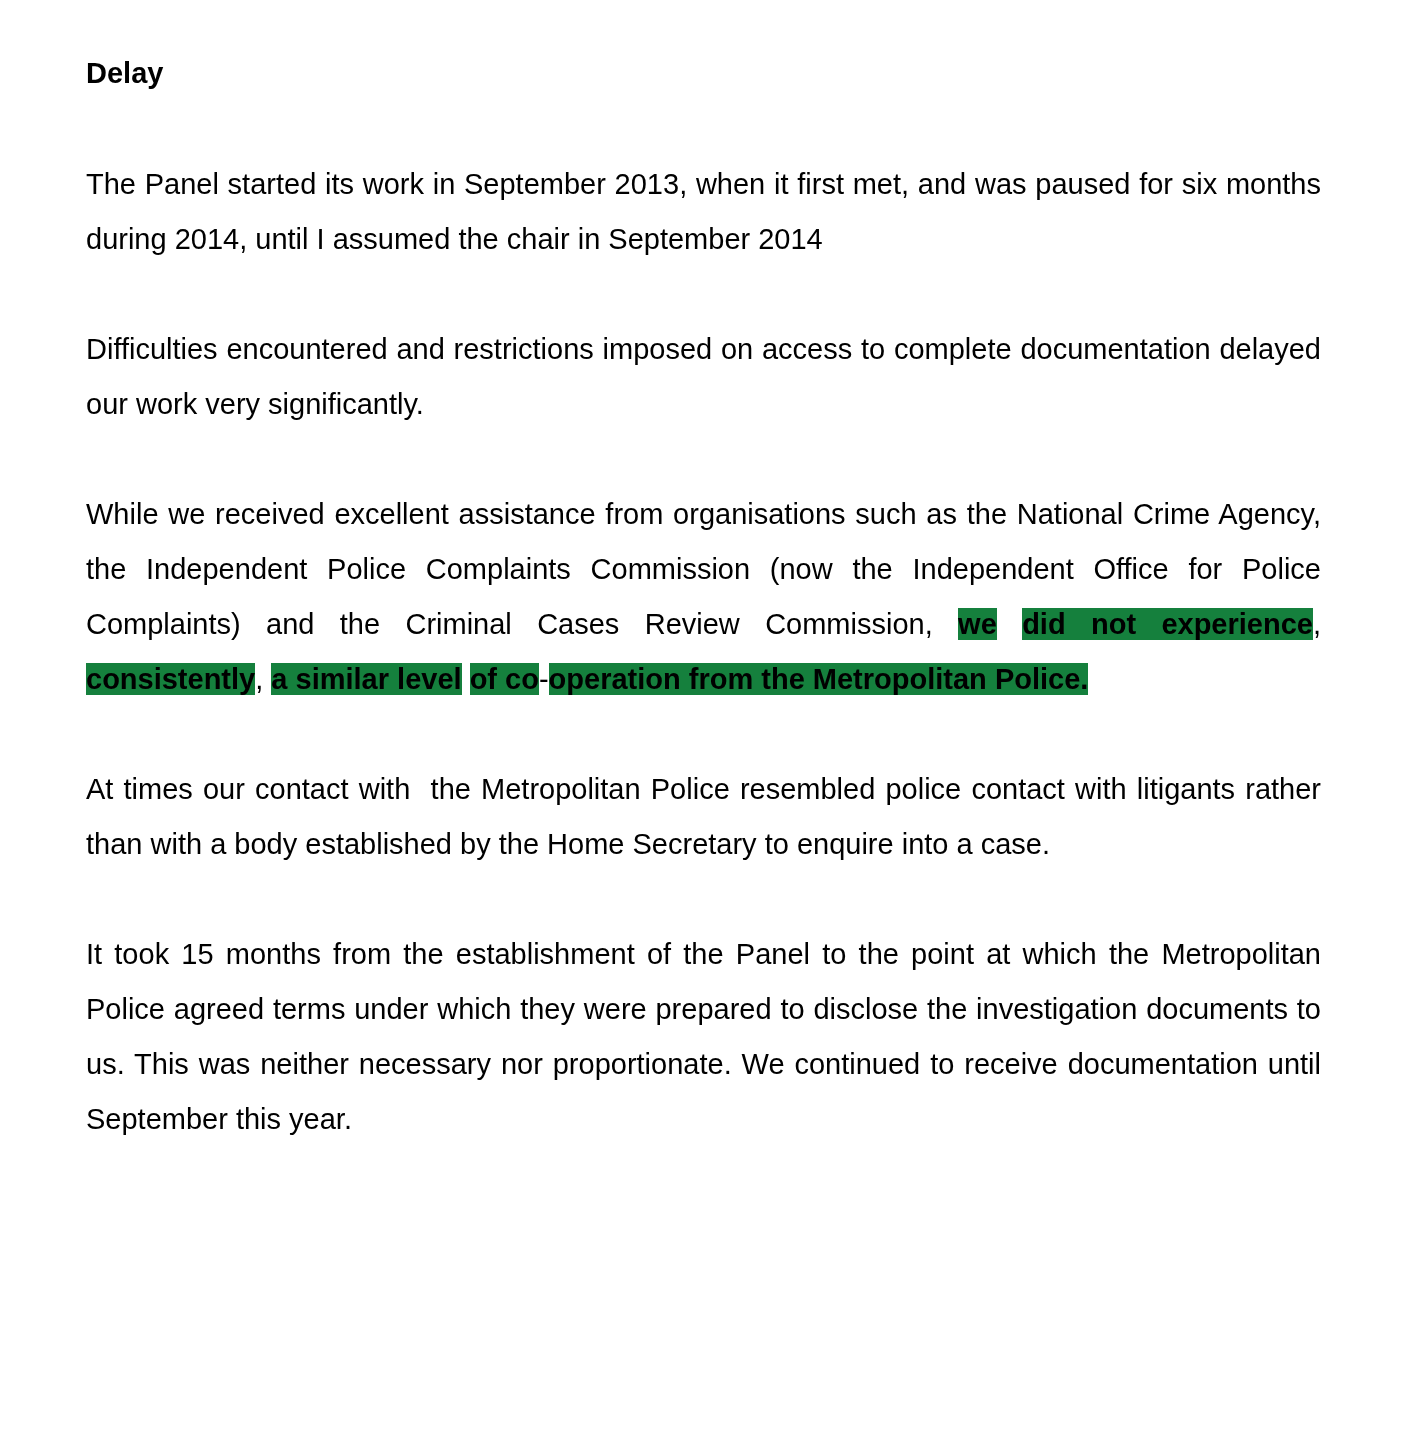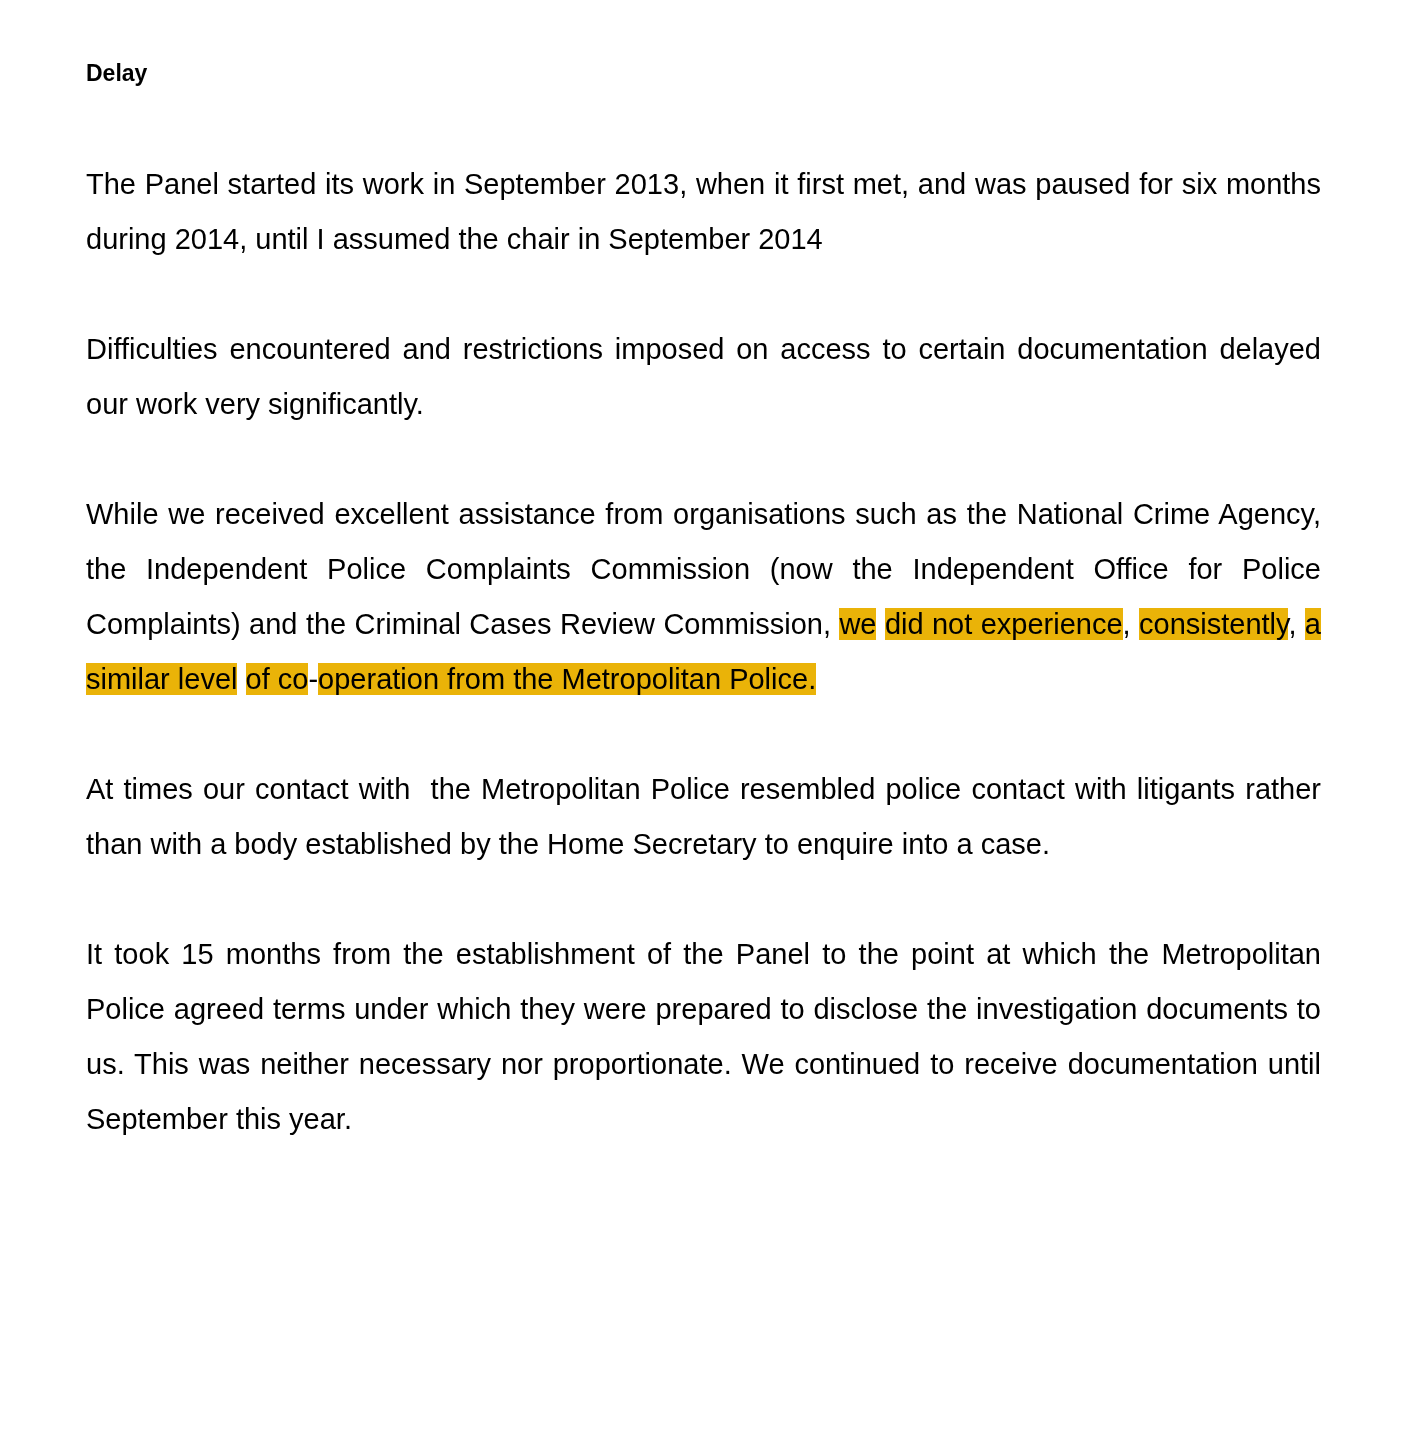--- a/index.html
+++ b/index.html
@@ -2,30 +2,30 @@
 <html><head>
 <meta charset="utf-8">
 <style>
   html, body { margin: 0; padding: 0; background: #ffffff; }
   body { width: 1414px; height: 1440px; overflow: hidden; position: relative; }
   .page {
     position: absolute; left: 86px; top: 44px; width: 1243px;
     font-family: "Liberation Sans", sans-serif; color: #000;
     font-size: 29px; line-height: 55px;
   }
-  .heading { font-weight: bold; font-size: 23px; line-height: 58px; margin: 0 0 55px 0; }
+  .heading { font-weight: bold; font-size: 29px; line-height: 58px; margin: 0 0 55px 0; }
   p { margin: 0 8px 55px 0; text-align: justify; }
-  .hl { background: #eab308; }
+  .hl { background: #15803d; font-weight: bold; }
 </style>
 </head>
 <body>
 
 <div class="page">
   <div class="heading">Delay</div>
 
   <p>The Panel started its work in September 2013, when it first met, and was paused for six months during 2014, until I assumed the chair in September 2014</p>
-  <p>Difficulties encountered and restrictions imposed on access to certain documentation delayed our work very significantly.</p>
+  <p>Difficulties encountered and restrictions imposed on access to complete documentation delayed our work very significantly.</p>
 
   <p><span>While we received excellent assistance from organisations such as the National Crime Agency, the Independent Police Complaints Commission (now the Independent Office for Police Complaints) and the Criminal Cases Review Commission, </span><span class="hl">we</span><span> </span><span class="hl">did not experience</span><span>, </span><span class="hl">consistently</span><span>, </span><span class="hl">a similar level</span><span> </span><span class="hl">of co</span><span>-</span><span class="hl">operation from the Metropolitan Police.</span></p>
 
   <p style="white-space: pre-wrap;">At times our contact with  the Metropolitan Police resembled police contact with litigants rather than with a body established by the Home Secretary to enquire into a case.</p>
   <p>It took 15 months from the establishment of the Panel to the point at which the Metropolitan Police agreed terms under which they were prepared to disclose the investigation documents to us. This was neither necessary nor proportionate. We continued to receive documentation until September this year.</p>
 </div>
 
 </body></html>

